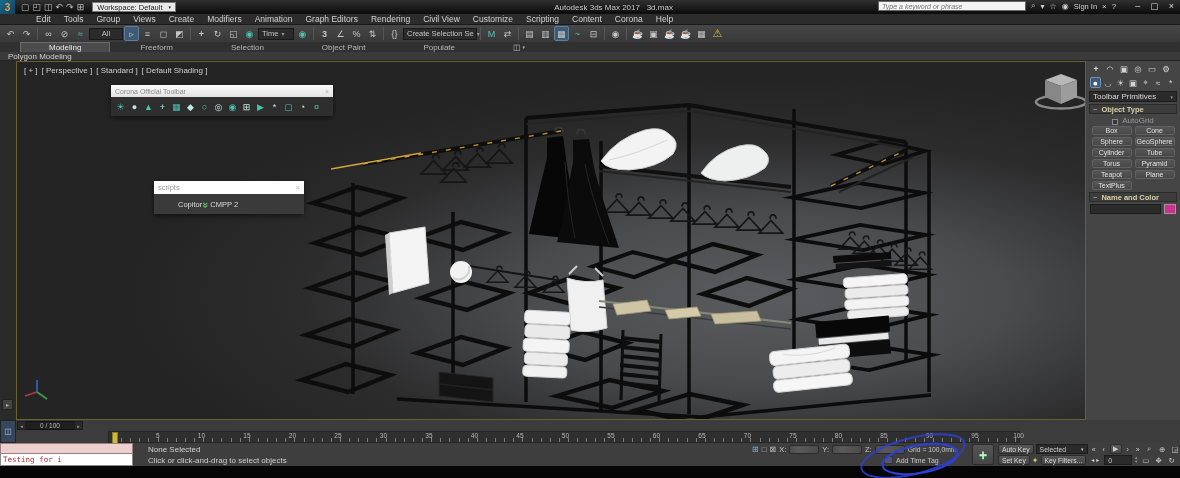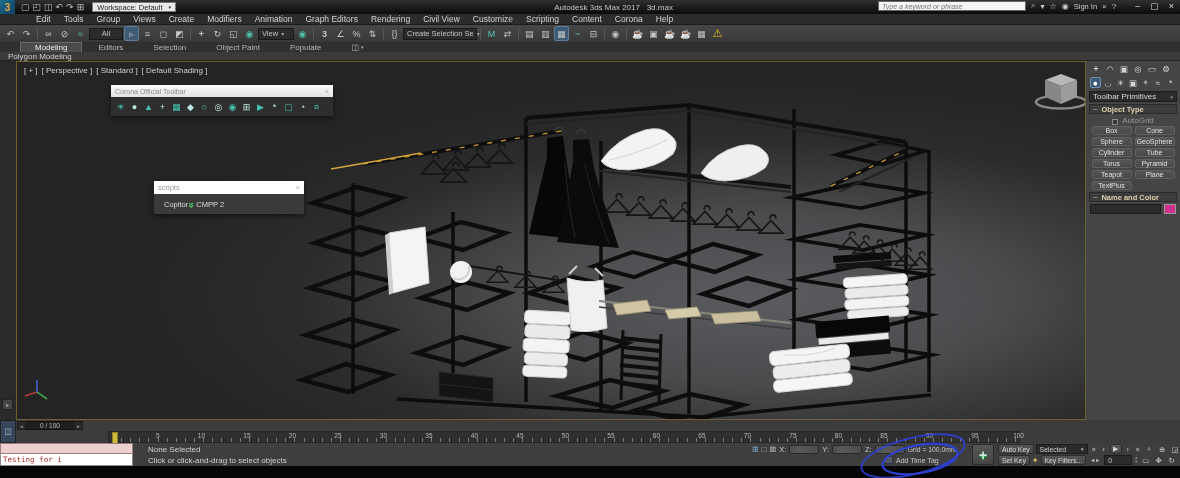--- a/index.html
+++ b/index.html
@@ -34,21 +34,21 @@
     color:#c6c6c6; font-size:9px; border-radius:2px; }
   .ic.teal { color:#4fc3b2; } .ic.warn { color:#e8b820; font-size:11px; } .ic.sel { background:#3e5a74; border:1px solid #5d7e9c; }
   .sep { width:1px; height:13px; background:#2c2c2c; border-right:1px solid #555; margin:0 2px; }
   .dd { background:#2b2b2b; border:1px solid #191919; height:12px; display:flex; align-items:center;
     font-size:7.5px; color:#c4c4c4; padding:0 3px; gap:3px; white-space:nowrap; }
   .dd .car { font-size:6px; color:#9a9a9a; }
 
   
   .ribbontabs { position:absolute; left:0; top:42px; width:1180px; height:10px; background:#303030;
     display:flex; align-items:flex-end; gap:2px; padding-left:20px; font-size:8px; }
-  .rtab { padding:0 14px; color:#b5b5b5; height:10px; display:flex; align-items:center; cursor:default; }
+  .rtab { padding:0 28px; color:#b5b5b5; height:10px; display:flex; align-items:center; cursor:default; }
   .rtab.active { background:#4c4c4c; color:#e8e8e8; border:1px solid #6a6a6a; border-bottom:none; }
   .polyrow { position:absolute; left:0; top:52px; width:1180px; height:9px; background:#3a3a3a;
     border-bottom:1px solid #242424; font-size:8px; color:#cdcdcd; padding-left:8px; display:flex; align-items:center; }
 
   
   .main { position:absolute; left:0; top:61px; width:1180px; height:359px; }
   .leftstrip { position:absolute; left:0; top:0; width:16px; height:359px; background:#2a2a2a; }
   .strip-btn { position:absolute; left:2px; top:338px; width:11px; height:11px; background:#444; border:1px solid #222;
     color:#aaa; font-size:6px; display:flex; align-items:center; justify-content:center; }
   .viewport { position:absolute; left:16px; top:0; width:1070px; height:359px;
@@ -64,21 +64,21 @@
     display:flex; align-items:center; padding:0 4px; justify-content:space-between; }
   .corona-body { height:19px; background:#2e2e2e; display:flex; align-items:center; padding:0 3px; gap:1px; }
   .cic { width:13px; height:15px; display:flex; align-items:center; justify-content:center; color:#46c2b1; font-size:9px; }
   .cic:nth-child(even){ color:#bfe8e2; }
 
   
   .scripts-win { position:absolute; left:137px; top:119px; width:150px; height:33px; z-index:6;
     box-shadow:0 2px 5px rgba(0,0,0,.5); }
   .scripts-title { height:13px; background:#fff; color:#9a9a9a; font-size:7.5px; display:flex; align-items:center;
     justify-content:space-between; padding:0 4px; }
-  .scripts-body { height:20px; background:#3a3a3a; display:flex; align-items:center; font-size:7.5px; color:#ddd; gap:2px; padding:0 10px; }
+  .scripts-body { height:20px; background:#3a3a3a; display:flex; align-items:center; font-size:7.5px; color:#ddd; gap:2px; padding:0 24px; }
   .chev { color:#56c06c; font-size:11px; font-weight:bold; letter-spacing:-2px; display:inline-block; transform:rotate(90deg); }
 
   
   .cmdpanel { position:absolute; left:1086px; top:0; width:94px; height:359px; background:#454545; font-size:8px; }
   .cp-row { display:flex; gap:2px; padding:2px 4px 1px 4px; }
   .cp-ic { width:12px; height:11px; display:flex; align-items:center; justify-content:center; color:#d5d5d5; font-size:8.5px; }
   .cp-ic.on { background:#3e5a74; border:1px solid #6e92b4; border-radius:2px; color:#fff; }
   .cp-dd { margin:2px 3px; background:#2b2b2b; border:1px solid #1c1c1c; height:11px; display:flex;
     align-items:center; justify-content:space-between; padding:0 3px; color:#d8d8d8; }
   .rollout { margin:2px 3px 0 3px; background:#3c3c3c; border:1px solid #2a2a2a; height:10px; display:flex;
@@ -212,21 +212,21 @@
   <span class="ic sel">▹</span>
   <span class="ic">≡</span>
   <span class="ic">◻</span>
   <span class="ic">◩</span>
   <span class="sep"></span>
   <span class="ic" style="font-weight:bold;">+</span>
   <span class="ic">↻</span>
   <span class="ic">◱</span>
   <span class="ic teal">◉</span>
   <div class="dd" style="width:36px;">
-    <span>View</span>
+    <span>Time</span>
       <span class="car">▾</span>
   </div>
   <span class="ic teal">◉</span>
   <span class="sep"></span>
   <span class="ic" style="font-weight:bold;">3</span>
   <span class="ic">∠</span>
   <span class="ic">%</span>
   <span class="ic">⇅</span>
   <span class="sep"></span>
   <span class="ic">{}</span>
@@ -249,21 +249,21 @@
   <span class="ic teal">☕</span>
   <span class="ic">▣</span>
   <span class="ic teal">☕</span>
   <span class="ic teal">☕</span>
   <span class="ic">▦</span>
   <span class="ic warn">⚠</span>
 </div>
 
 <div class="ribbontabs">
   <span class="rtab active">Modeling</span>
-  <span class="rtab">Editors</span>
+  <span class="rtab">Freeform</span>
   <span class="rtab">Selection</span>
   <span class="rtab">Object Paint</span>
   <span class="rtab">Populate</span>
   <span class="rtab" style="gap:2px;">
     <span>◫</span>
       <span style="font-size:5px;">▾</span>
   </span>
 </div>
 <div class="polyrow">
   <span>Polygon Modeling</span>

